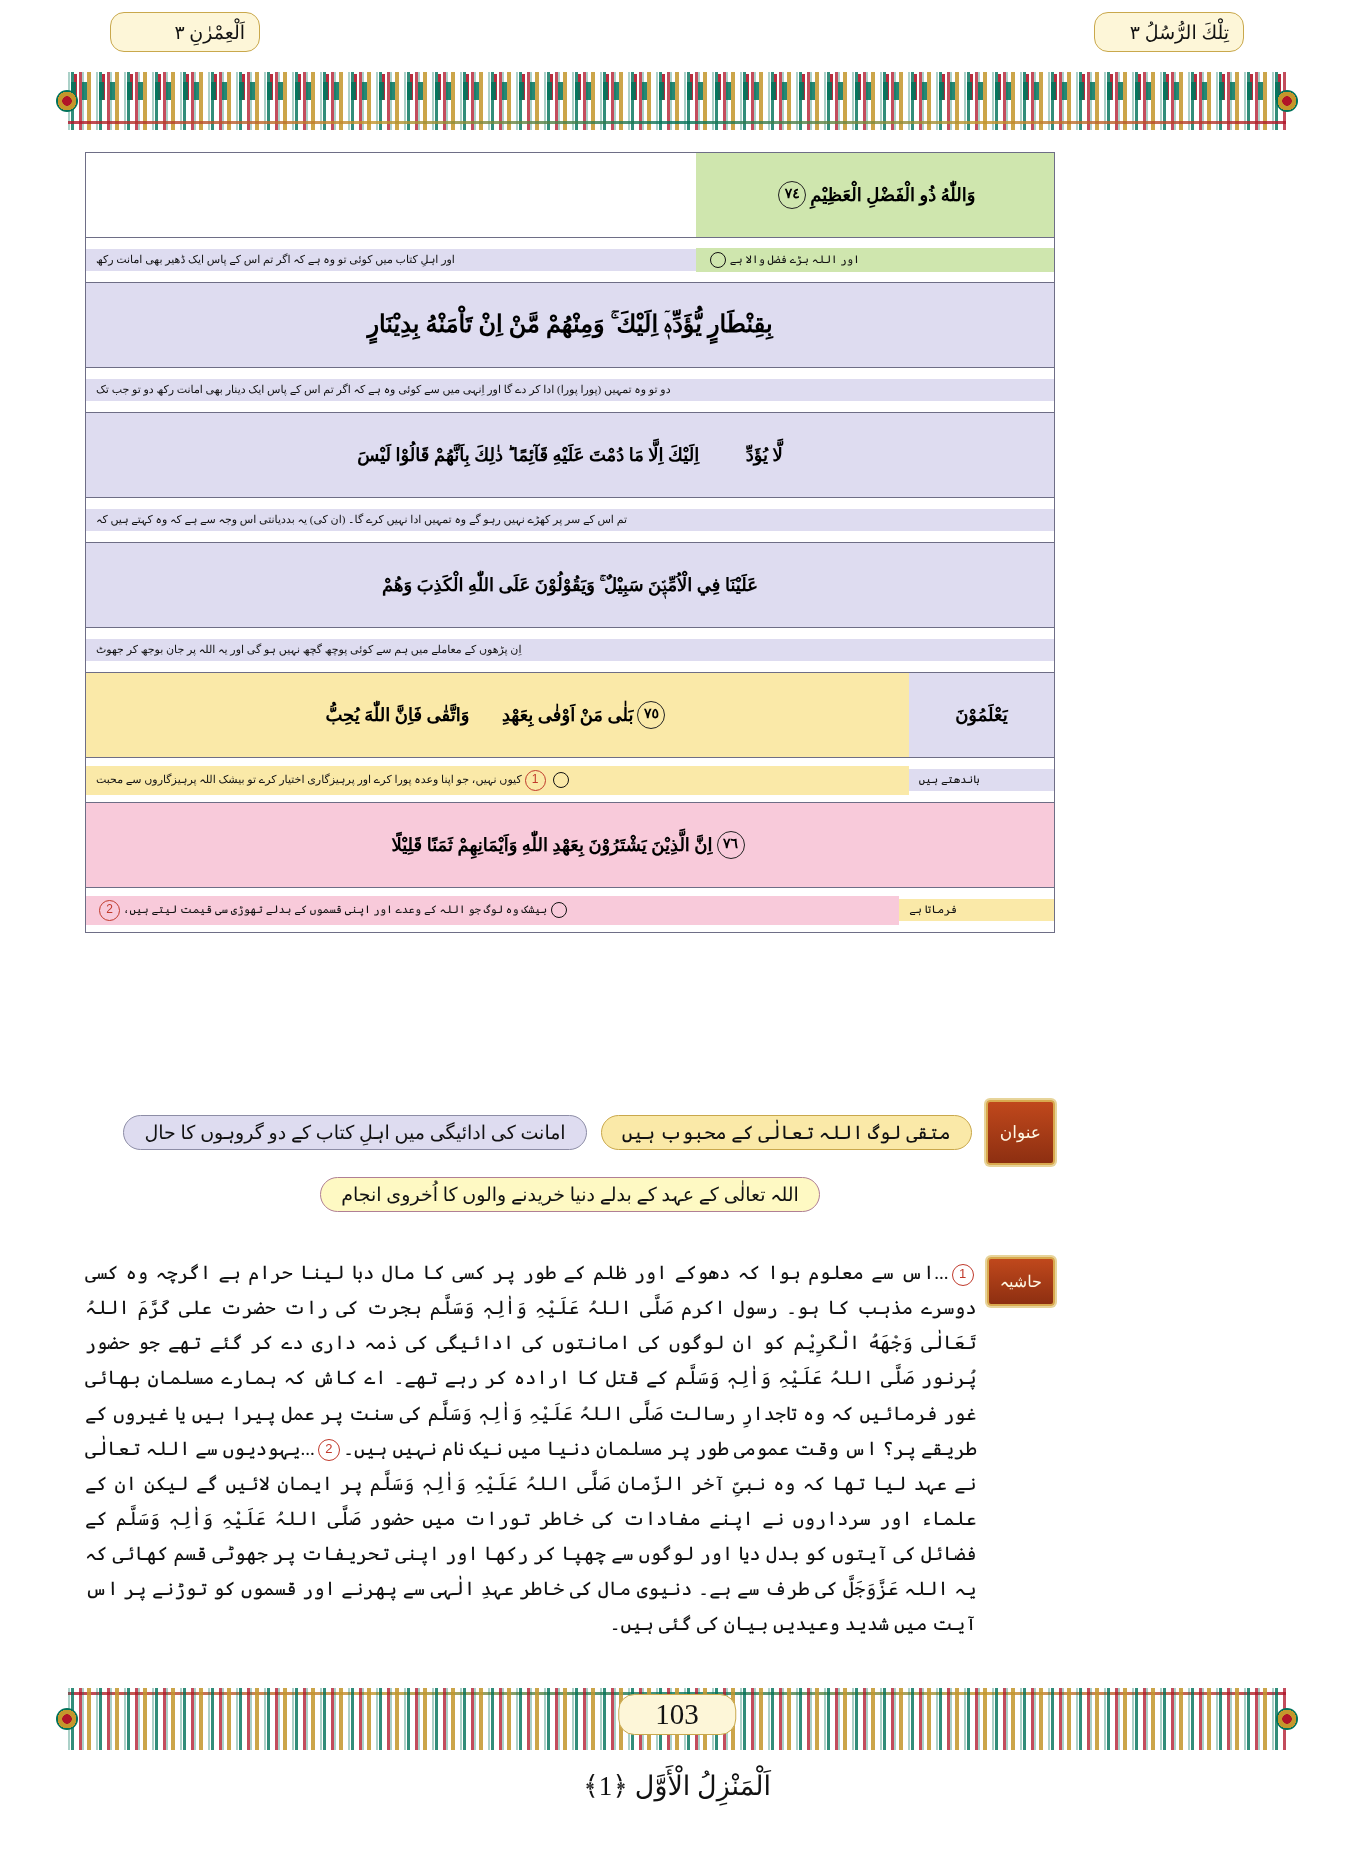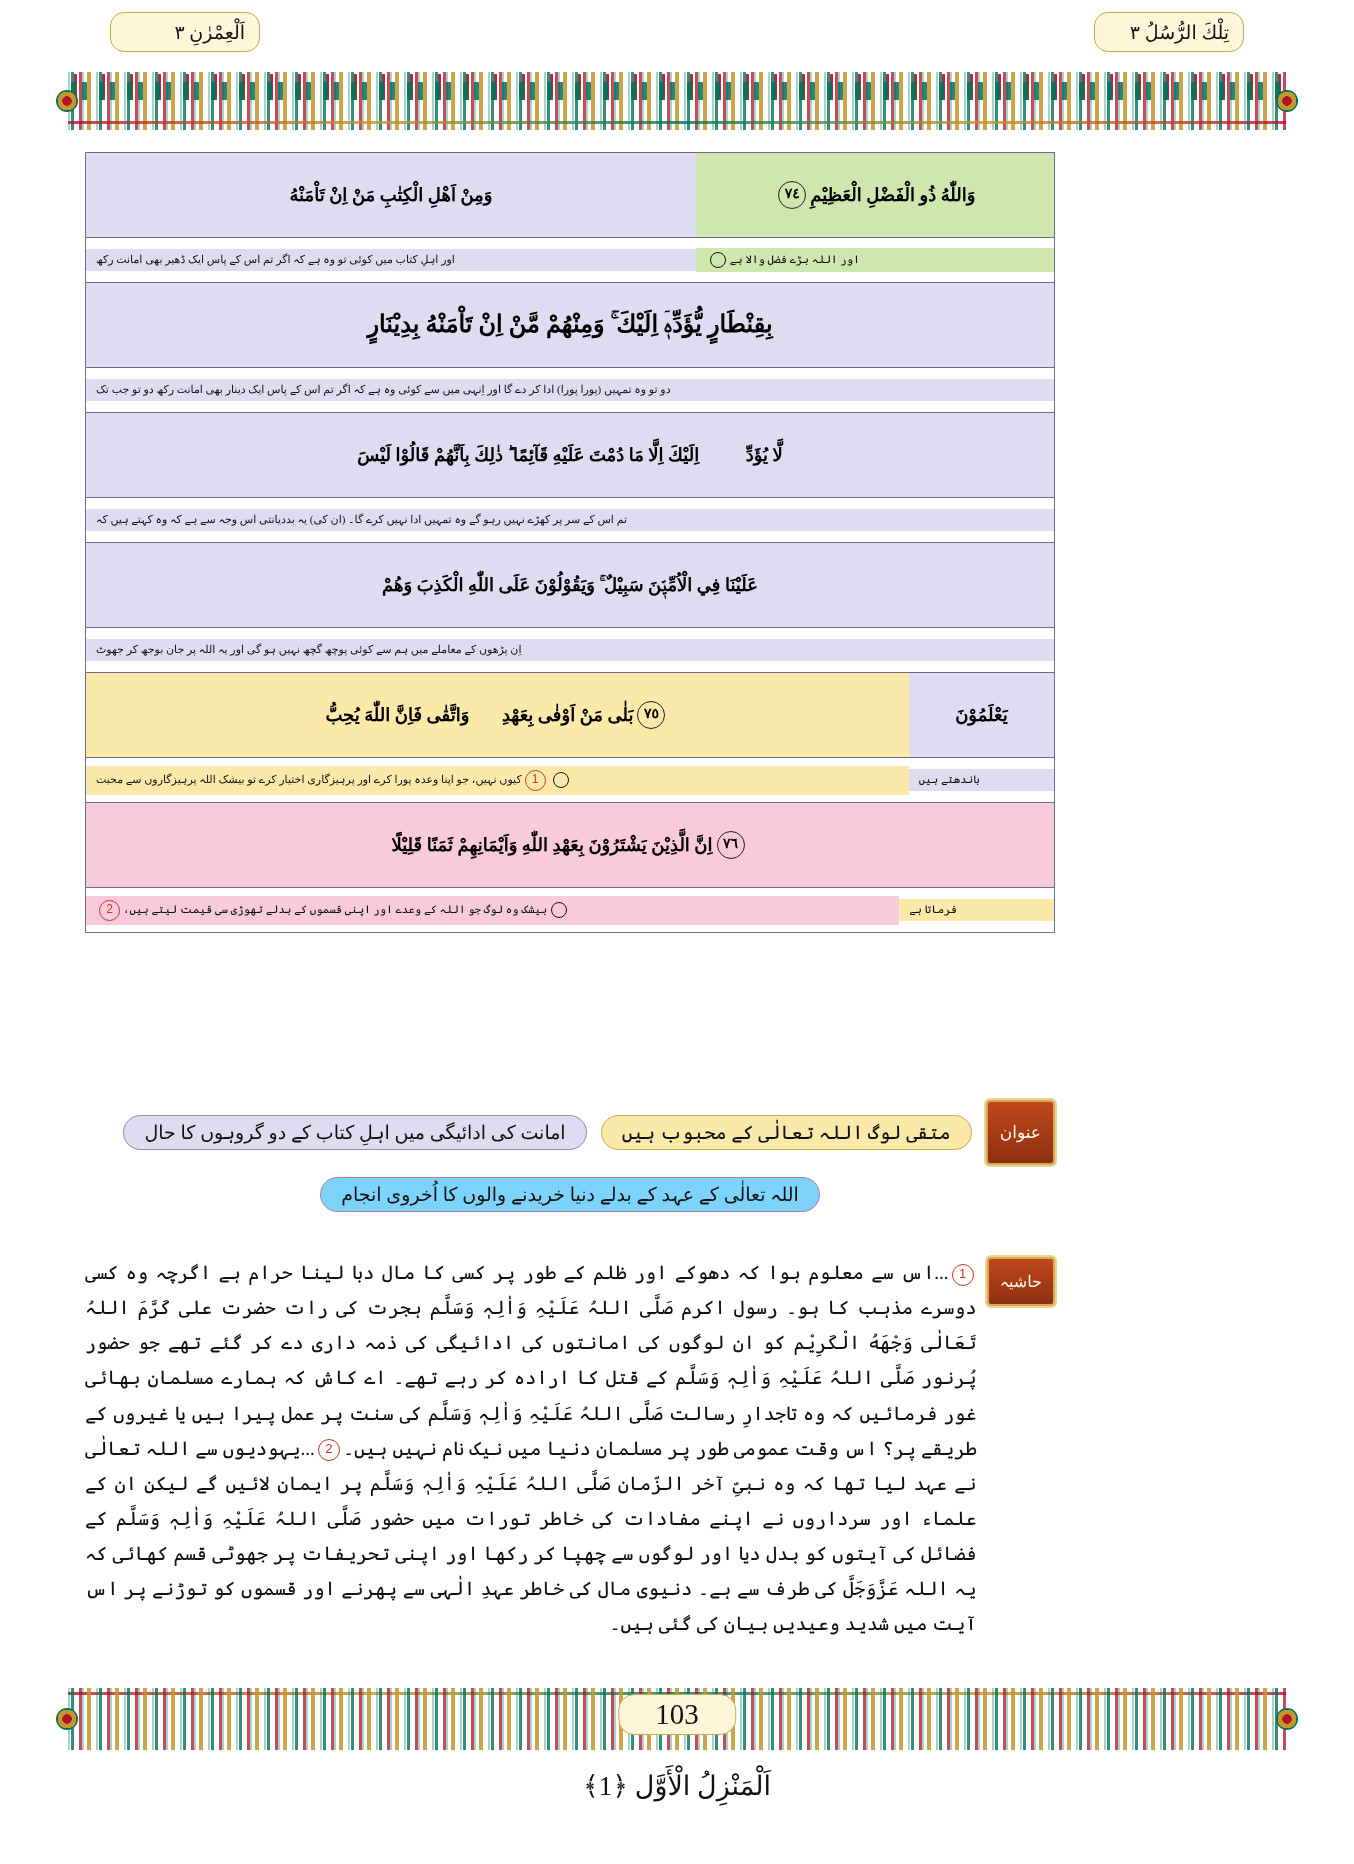--- a/index.html
+++ b/index.html
@@ -230,21 +230,21 @@
     border-radius:999px;
     padding:5px 20px;
     font-size:19px;
     direction:rtl;
     white-space:nowrap;
     color:#111;
     font-family:"Liberation Serif", serif;
   }
   .pill-lav{background:#dedcf0;}
   .pill-yel{background:#fae9a8;border-color:#c9a84c;}
-  .pill-pnk{background:#7dd3fc;border-color:#b07f95;}
+  .pill-pnk{background:#fef9c3;border-color:#b07f95;}
 
   
   .hashiya{
     position:absolute;
     left:85px;width:970px;
     top:1255px;
     direction:rtl;
   }
   .hashiya-head{
     display:flex;
@@ -356,21 +356,20 @@
     <span>تِلْكَ الرُّسُلُ ٣</span>
   </div>
 
   <div class="verse-table">
 
     <div class="arabic-row">
       <div class="seg bg-grn ar-text" style="flex: 0 0 37%; font-size: 18px;">
         <span>وَاللّٰهُ ذُو الْفَضْلِ الْعَظِيْمِ</span>
         <span class="ayah">٧٤</span>
       </div>
-      <div class="seg bg-lav ar-text" style="flex: 1 1 63%; font-size: 18px;">وَمِنْ اَهْلِ الْكِتٰبِ مَنْ اِنْ تَاْمَنْهُ</div>
     </div>
 
     <div class="trans-row">
       <div class="seg bg-grn ur-text" style="flex: 0 0 37%; justify-content: flex-end; font-size: 11px;">
         <span>اور اللہ بڑے فضل والا ہے</span>
           <span class="tcirc"></span>
       </div>
       <div class="seg bg-lav ur-text" style="flex: 1 1 63%; justify-content: flex-end; font-size: 11px;">اور اہلِ کتاب میں کوئی تو وہ ہے کہ اگر تم اس کے پاس ایک ڈھیر بھی امانت رکھ</div>
     </div>
 

